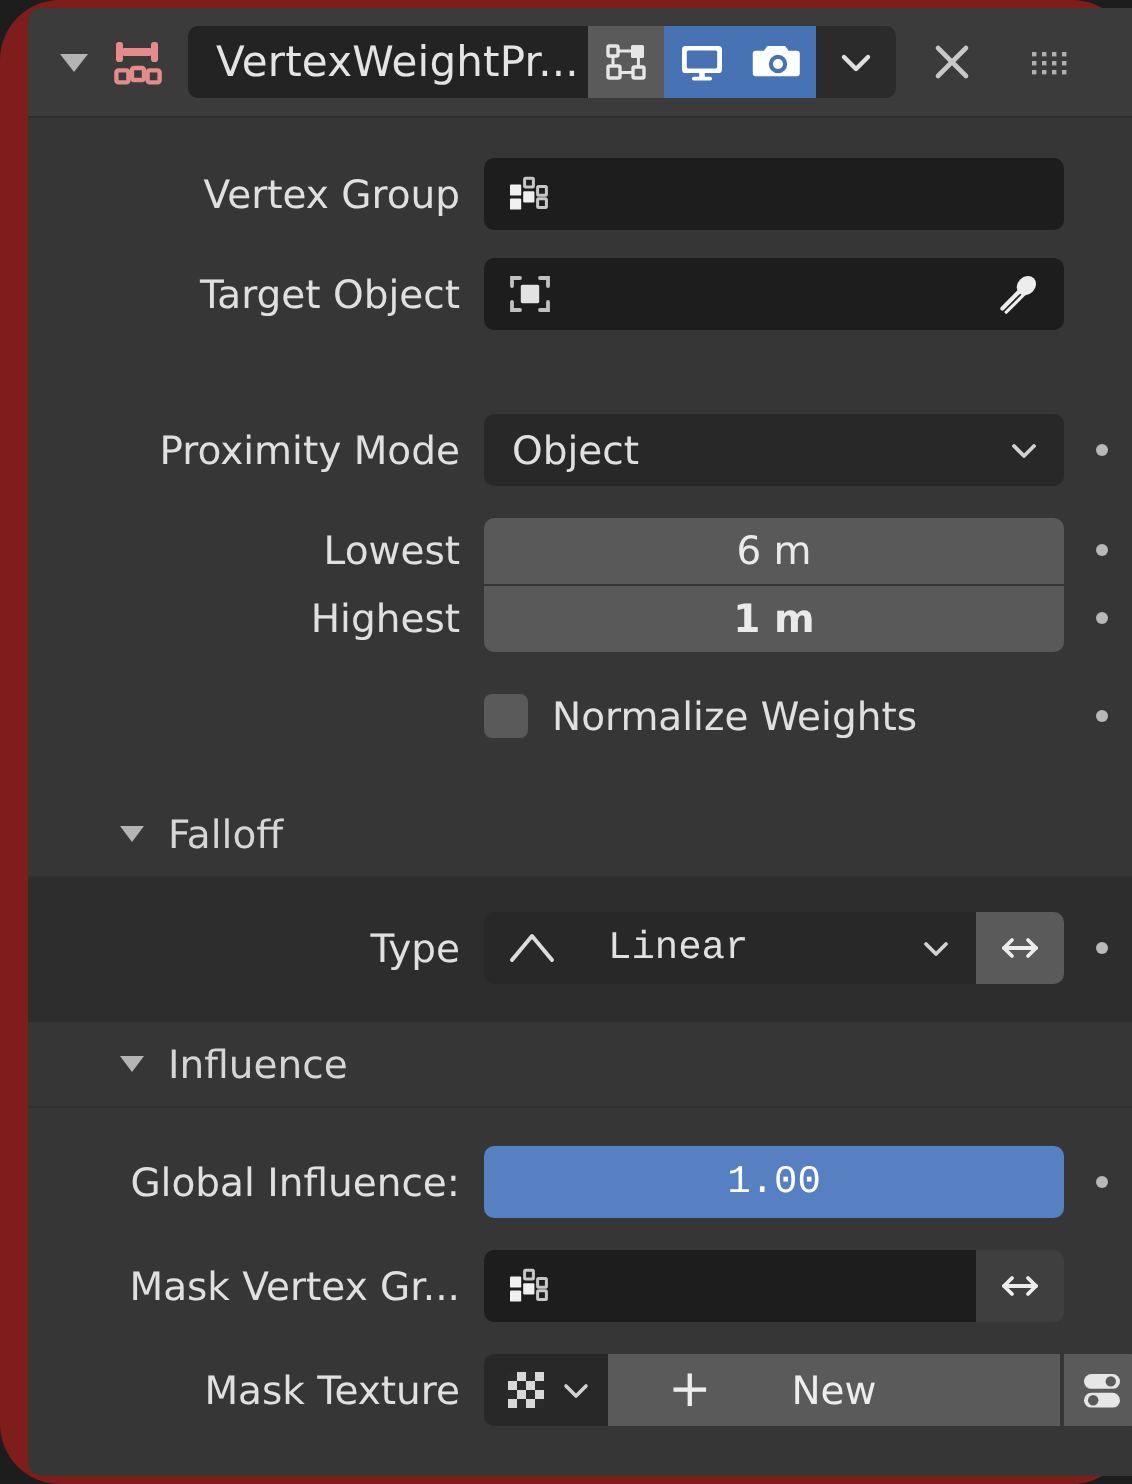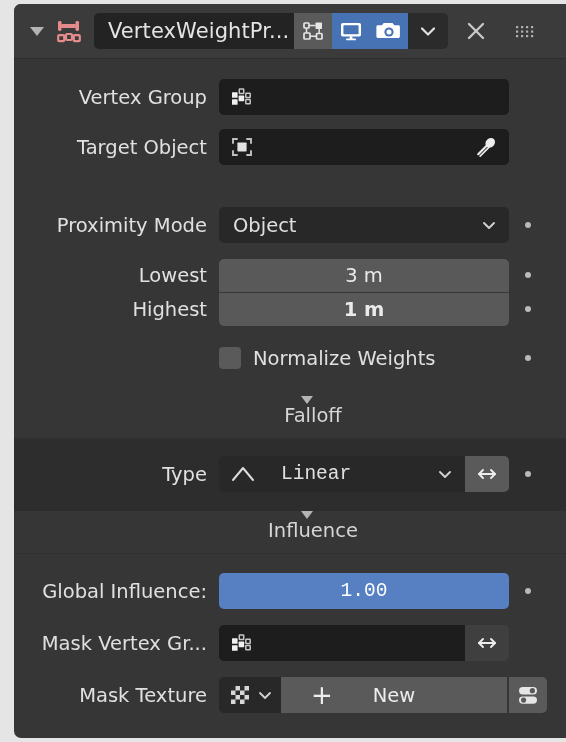--- a/index.html
+++ b/index.html
@@ -11,21 +11,22 @@
     width: 566px;
     height: 742px;
     font-family: "DejaVu Sans", "Liberation Sans", sans-serif;
     -webkit-font-smoothing: antialiased;
     overflow: hidden;
   }
   #root {
     position: relative;
     width: 566px;
     height: 742px;
-    background: #e5e5e5;
+    background: #7f1d1d;
+    border-radius: 30px;
   }
 
   
   .panel {
     position: absolute;
     left: 14px;
     top: 4px;
     width: 552px;
     height: 734px;
     background: #363636;
@@ -125,21 +126,21 @@
 
   
   .body { position: relative; }
   .row {
     display: flex;
     align-items: center;
     height: 38px;
     padding-left: 0;
   }
   .lbl {
-    width: 205px;
+    width: 228px;
     flex: 0 0 auto;
     text-align: right;
     padding-right: 12px;
     box-sizing: border-box;
     color: #e0e0e0;
     font-size: 19.5px;
     white-space: nowrap;
     overflow: hidden;
   }
   .ctrl {
@@ -248,21 +249,20 @@
     white-space: nowrap;
   }
 
   
   .sub-head {
     display: flex;
     align-items: center;
     height: 42px;
     padding-left: 46px;
     background: #363636;
-    flex-direction: column;
   }
   .sub-head .tri-small {
     width: 0; height: 0;
     border-left: 6px solid transparent;
     border-right: 6px solid transparent;
     border-top: 8px solid #b4b4b4;
     margin-right: 12px;
   }
   .sub-head-title {
     color: #d6d6d6;
@@ -479,21 +479,21 @@
           <div class="dot"></div>
         </div>
       </div>
 
       <div style="height:14px"></div>
 
       <div class="row" style="height:34px">
         <div class="lbl">Lowest</div>
         <div class="ctrl" style="height:34px">
           <div class="field-num top">
-            <span>3 m</span>
+            <span>6 m</span>
           </div>
         </div>
         <div class="deco">
           <div class="dot"></div>
         </div>
       </div>
 
       <div class="row" style="height:34px">
         <div class="lbl">Highest</div>
         <div class="ctrl" style="height:34px">

